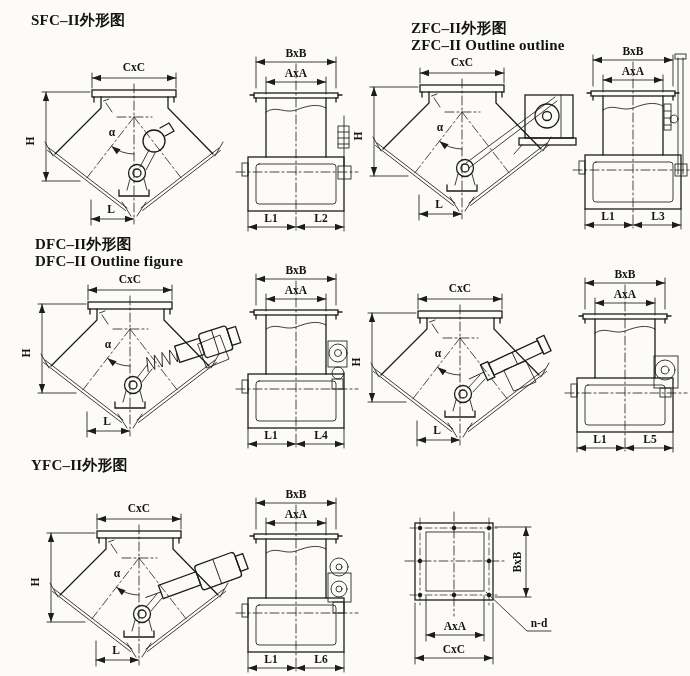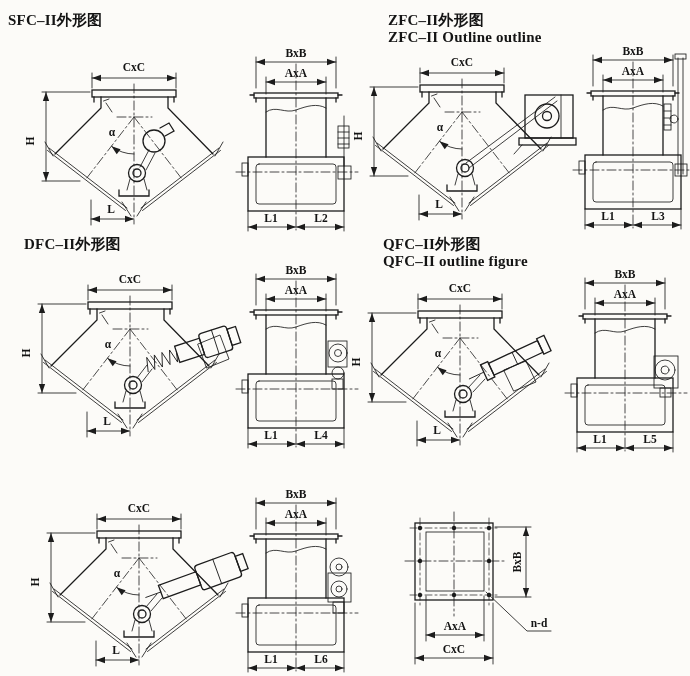--- a/index.html
+++ b/index.html
@@ -1,19 +1,19 @@
 <!DOCTYPE html>
 <html><head>
 <meta charset="utf-8">
 <style>
   html,body{margin:0;padding:0;}
   .page{position:relative;width:690px;height:676px;background:#fcfbf8;overflow:hidden;
         font-family:"Liberation Serif",serif;}
   .title{position:absolute;font-weight:bold;font-size:15px;line-height:17px;color:#141414;
-         letter-spacing:.2px;white-space:nowrap;}
+         letter-spacing:.2px;white-space:nowrap;margin-left:23px;}
   svg{position:absolute;left:0;top:0;}
   .ln{stroke:#1c1c1c;fill:none;stroke-width:1.3;stroke-linecap:round;}
   .med{stroke-width:1.3;}
   .thin{stroke-width:0.85;}
   .cl{stroke-width:0.8;stroke-dasharray:9 3 2 3;}
   .cl2{stroke-width:0.7;stroke-dasharray:7 3 2 3;}
   .lbl{font-family:"Liberation Serif",serif;font-weight:bold;font-size:11.5px;
        fill:#141414;stroke:none;text-anchor:middle;}
 </style>
 </head>
@@ -286,27 +286,25 @@
     <text class="lbl" x="517" y="566" transform="rotate(-90 517 562)">BxB</text>
     <text class="lbl" x="455" y="630">AxA</text>
     <text class="lbl" x="454" y="653">CxC</text>
     <text class="lbl" x="539" y="627">n-d</text>
   </g>
 </svg>
 
 <div class="title" style="left:8px;top:12px">
   <div>SFC–II外形图</div>
 </div>
-<div class="title" style="left:388px;top:12px">
+<div class="title" style="left:388px;top:20px">
   <div>ZFC–II外形图</div>
   <div>ZFC–II Outline outline</div>
 </div>
-<div class="title" style="left:24px;top:236px">
+<div class="title" style="left:12px;top:236px">
   <div>DFC–II外形图</div>
-</div>
-<div class="title" style="left:383px;top:236px">
-  <div>QFC–II外形图</div>
-  <div>QFC–II outline figure</div>
+  <div>DFC–II Outline figure</div>
 </div>
 <div class="title" style="left:8px;top:457px">
+  <div>YFC–II外形图</div>
 </div>
 
 </div>
 
 </body></html>

